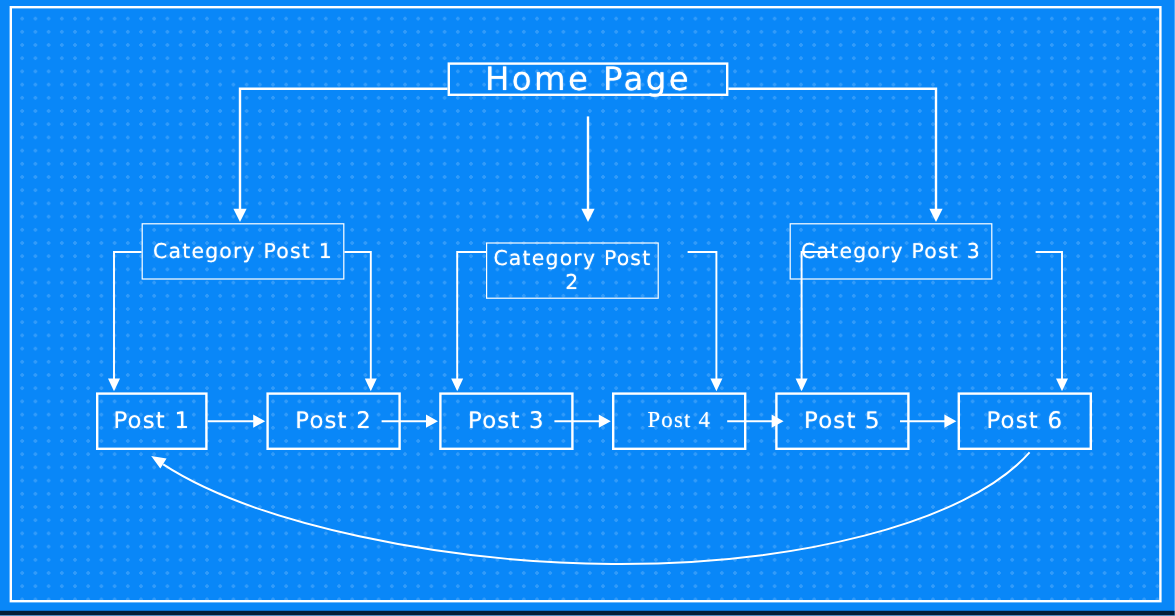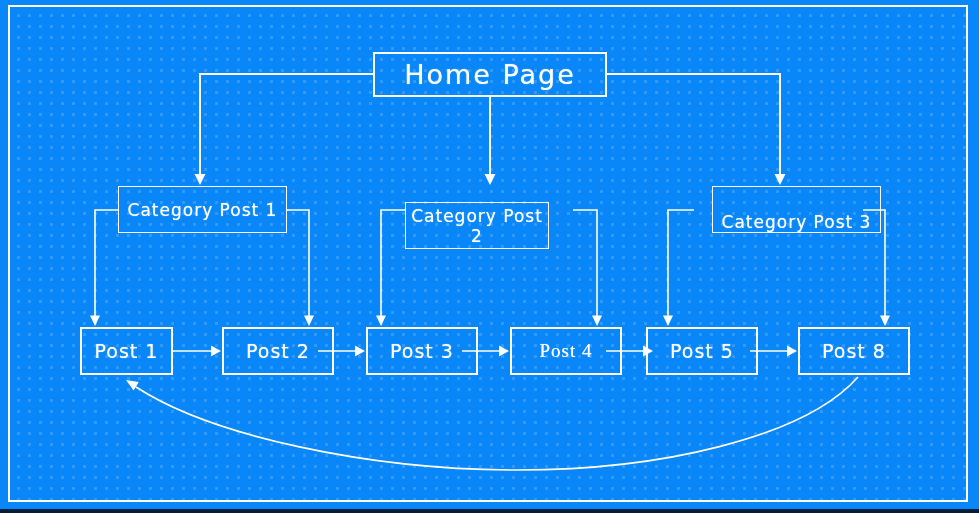--- a/index.html
+++ b/index.html
@@ -43,36 +43,36 @@
     border: 2px solid #ffffff;
     color: #ffffff;
     display: flex;
     align-items: center;
     justify-content: center;
     text-align: center;
     letter-spacing: 1px;
     text-shadow: 0 0 1px rgba(255,255,255,0.7);
   }
   .node-home {
-    left: 373px; top: 52px; width: 234px; height: 45px;
+    left: 373px; top: 52px; width: 234px; height: 28px;
     font-size: 27px;
     letter-spacing: 2px;
   }
   .node-category {
     top: 186px; width: 169px; height: 47px;
     border-width: 1.5px;
     font-size: 17px;
   }
   .node-post {
     top: 327px; width: 112px; height: 48px;
     font-size: 19px;
   }
   #cat-1 { left: 118px; }
   #cat-2 { left: 405px; width: 144px; margin-top: 16px; }
-  #cat-3 { left: 712px; align-items: flex-end; }
+  #cat-3 { left: 658px; }
   #post-1 { left: 80px; width: 93px; }
   #post-2 { left: 222px; }
   #post-3 { left: 366px; }
   #post-4 { left: 510px; font-family: Liberation Serif, serif; }
   #post-5 { left: 646px; }
   #post-6 { left: 798px; }
   svg.connectors {
     position: absolute;
     left: 0; top: 0;
     width: 979px;
@@ -153,17 +153,17 @@
   <div class="node node-post" id="post-3">
     <span>Post 3</span>
   </div>
   <div class="node node-post" id="post-4">
     <span>Post 4</span>
   </div>
   <div class="node node-post" id="post-5">
     <span>Post 5</span>
   </div>
   <div class="node node-post" id="post-6">
-    <span>Post 8</span>
+    <span>Post 6</span>
   </div>
 
   <div class="bottom-shadow"></div>
 </div>
 
 </body></html>

